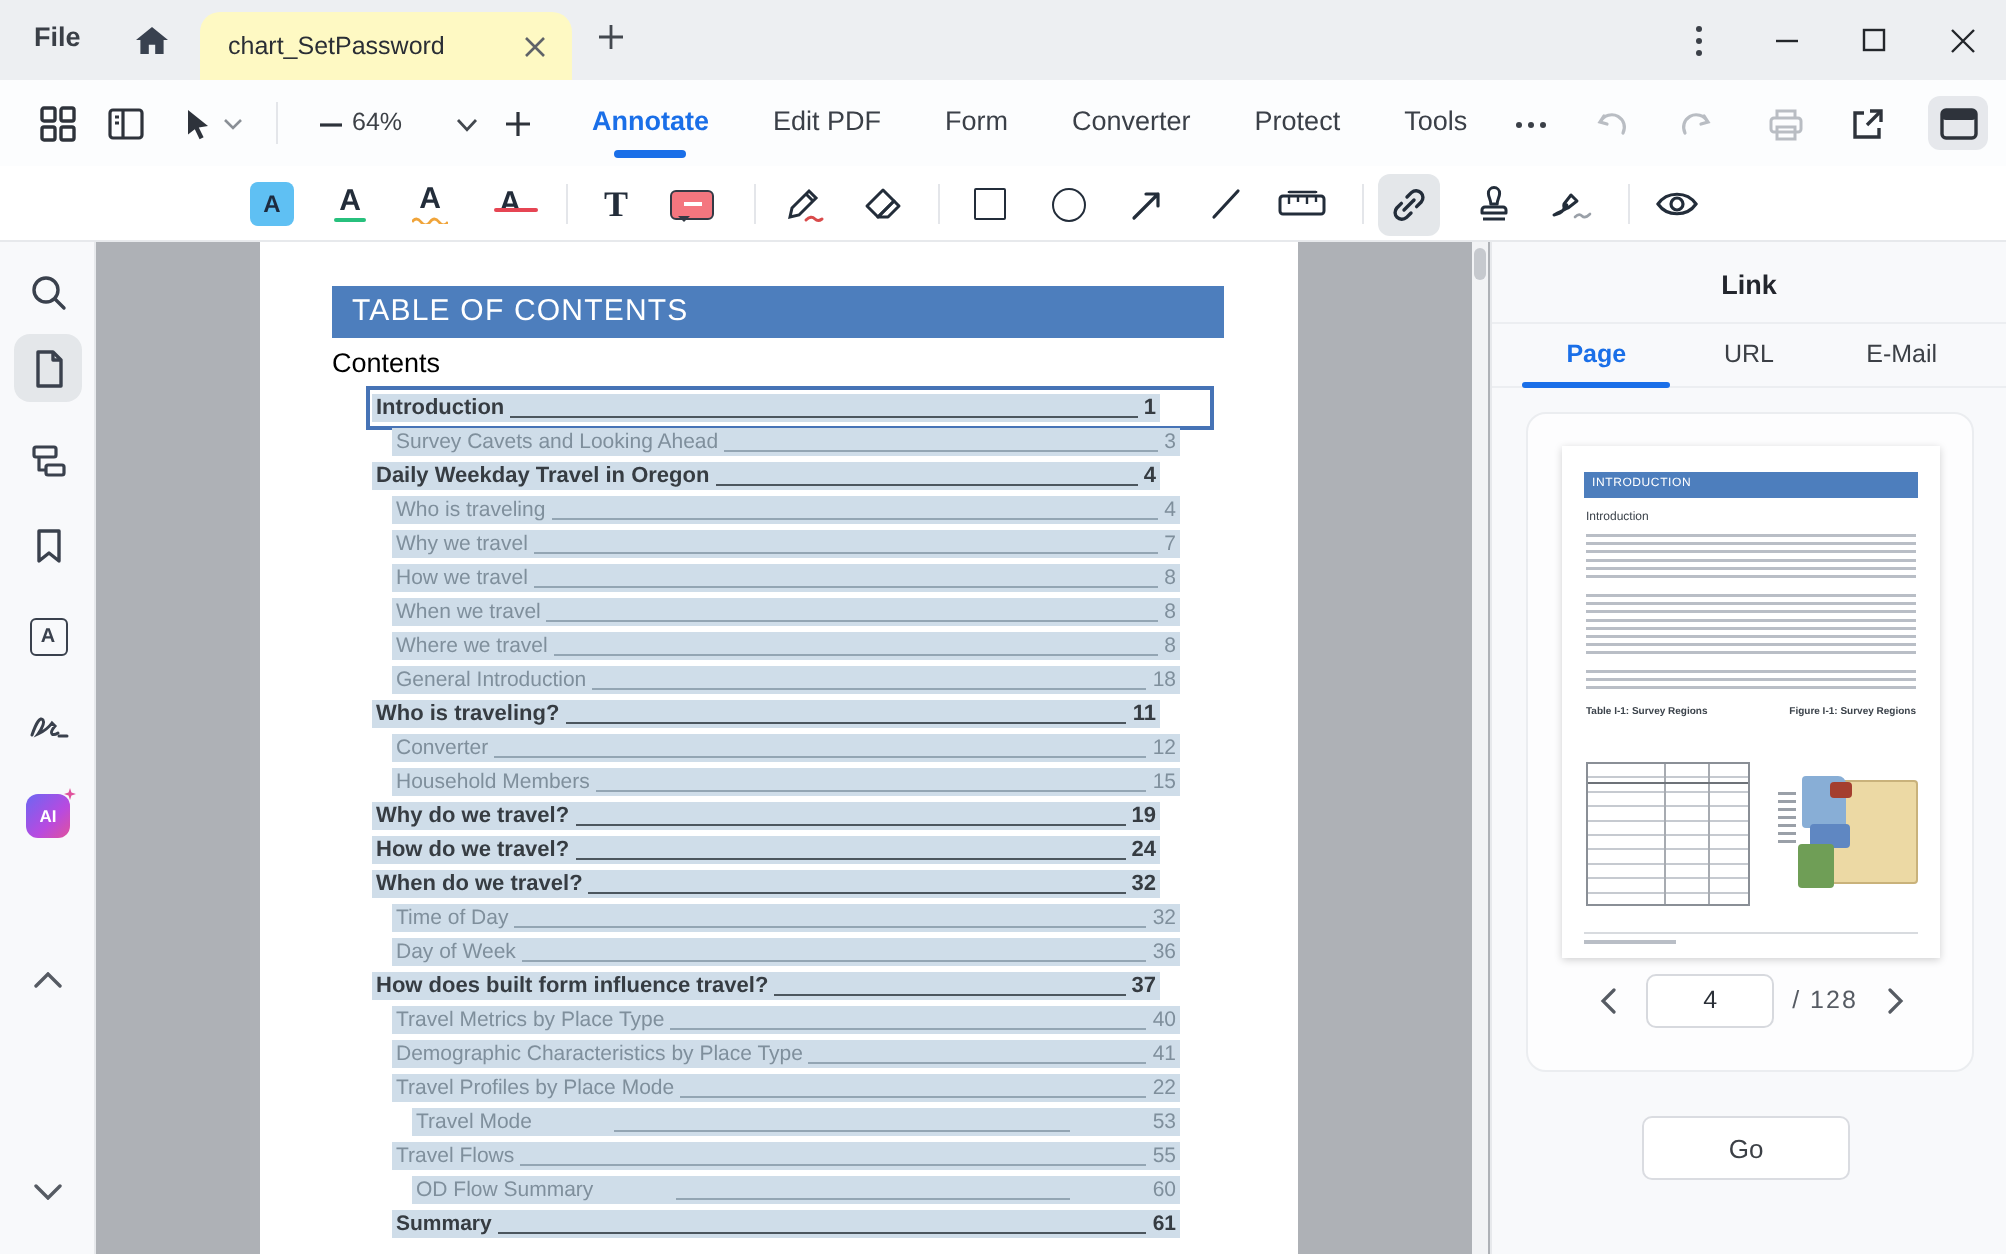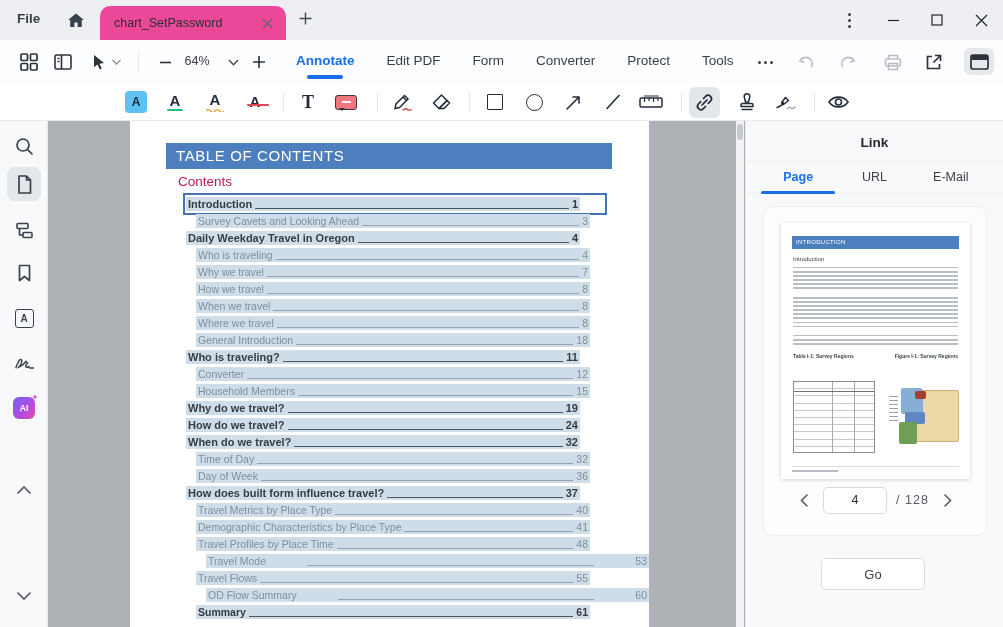--- a/index.html
+++ b/index.html
@@ -4,32 +4,32 @@
 <style>
   * { margin:0; padding:0; box-sizing:border-box; }
   html,body { width:1003px; height:627px; overflow:hidden; }
   body { font-family:"Liberation Sans", sans-serif; position:relative; background:#edeff2; color:#2b3038; }
   svg { display:block; }
 
   
   .titlebar { position:absolute; left:0; top:0; width:1003px; height:40px; background:#edeff2; }
   .file-menu { position:absolute; left:17px; top:11px; font-size:13.5px; font-weight:700; color:#3a3f47; }
   .home-btn { position:absolute; left:64px; top:9px; width:24px; height:24px; }
-  .doc-tab { position:absolute; left:100px; top:6px; width:186px; height:34px; background:#ec4899; border-radius:10px 10px 0 0; display:flex; align-items:center; padding:0 10px 0 14px; }
+  .doc-tab { position:absolute; left:100px; top:6px; width:186px; height:34px; background:#fef9c3; border-radius:10px 10px 0 0; display:flex; align-items:center; padding:0 10px 0 14px; }
   .doc-tab .t-title { flex:1; font-size:12.5px; color:#2a2e35; white-space:nowrap; overflow:hidden; }
   .tab-close { width:18px; height:18px; display:flex; align-items:center; justify-content:center; }
   .newtab { position:absolute; left:298px; top:11px; width:18px; height:18px; }
   .win-controls { position:absolute; right:0; top:0; height:40px; display:flex; align-items:center; }
   .win-btn { width:44px; height:40px; display:flex; align-items:center; justify-content:center; }
 
   
   .toolbar { position:absolute; left:0; top:40px; width:1003px; height:43px; background:#fcfdfe; }
   .tb { position:absolute; top:9px; width:26px; height:26px; display:flex; align-items:center; justify-content:center; }
   .vsep { position:absolute; top:11px; width:1px; height:21px; background:#e4e6ea; }
-  .zoom-pct { position:absolute; left:176px; top:0; width:42px; height:43px; line-height:43px; text-align:center; font-size:12.5px; color:#3c4046; }
+  .zoom-pct { position:absolute; left:176px; top:0; width:42px; height:43px; line-height:43px; text-align:left; font-size:12.5px; color:#3c4046; }
   .menu-tabs { position:absolute; left:296px; top:0; height:43px; display:flex; gap:32px; }
   .menu-tab { position:relative; line-height:42px; font-size:13.5px; color:#3b4048; cursor:default; }
   .menu-tab.active { color:#1a6fe8; font-weight:700; }
   .menu-tab.active::after { content:""; position:absolute; left:50%; transform:translateX(-50%); bottom:4px; width:36px; height:4px; border-radius:2px; background:#1a6fe8; }
   .dots3 { display:flex; gap:3px; }
   .dots3 i { width:3px; height:3px; border-radius:50%; background:#3b4048; }
   .reader-btn { position:absolute; left:964px; top:8px; width:30px; height:27px; background:#e6e8ec; border-radius:6px; display:flex; align-items:center; justify-content:center; }
 
   
   .annotbar { position:absolute; left:0; top:83px; width:1003px; height:38px; background:#ffffff; border-bottom:1px solid #e7e9ec; }
@@ -55,27 +55,27 @@
   .sb-i { position:absolute; left:7px; width:34px; height:34px; display:flex; align-items:center; justify-content:center; border-radius:8px; }
   .sb-i.active { background:#e4e7ea; }
   .a-field { width:19px; height:19px; border:1.7px solid #3a414d; border-radius:3px; display:flex; align-items:center; justify-content:center; font-size:10px; font-weight:700; color:#3a414d; }
   .ai-badge { width:22px; height:22px; border-radius:6px; background:linear-gradient(135deg,#6d66f2,#b84ae0 60%,#e0529c); color:#fff; font-size:8.5px; font-weight:700; display:flex; align-items:center; justify-content:center; position:relative; }
   .ai-badge::after { content:""; position:absolute; right:-3px; top:-3px; width:6px; height:6px; background:#e0529c; clip-path:polygon(50% 0,62% 38%,100% 50%,62% 62%,50% 100%,38% 62%,0 50%,38% 38%); }
 
   
   .viewer { position:absolute; left:48px; top:121px; width:697px; height:506px; background:#aeb1b6; }
   .pdf-page { position:absolute; left:82px; top:0; width:519px; height:506px; background:#ffffff; }
   .toc-banner { margin:22px 37px 0 36px; height:26px; background:#4d7ebd; color:#ffffff; font-size:15px; letter-spacing:.6px; line-height:26px; padding-left:10px; }
-  .toc-head { margin:5px 0 8px 48px; font-size:13.5px; color:#be185d; }
+  .toc-head { margin:5px 0 8px 36px; font-size:13.5px; color:#000000; }
   .toc-list { margin-top:0; }
   .toc-row { height:14px; margin-bottom:3px; position:relative; }
   .toc-row .hl { position:relative; height:14px; background:#cfdde9; display:flex; align-items:center; font-size:10.5px; }
   .toc-row.lv1 .hl { margin-left:56px; margin-right:69px; color:#363c42; font-weight:700; font-size:11px; }
   .toc-row.lv2 .hl { margin-left:66px; margin-right:59px; color:#7f8f9c; }
-  .toc-row.lv3 .hl { margin-left:76px; color:#7f8f9c;gap:38px; }
+  .toc-row.lv3 .hl { margin-left:76px; margin-right:59px; color:#7f8f9c;gap:38px; }
   .toc-row.bold .hl { color:#363c42; font-weight:700; }
   .toc-row .lab { padding-left:2px; white-space:nowrap; }
   .toc-row .lead { flex:1; margin:0 3px; border-bottom:1px solid #93a5b3; height:9px; }
   .toc-row.lv1 .lead { border-bottom-color:#4c565e; }
   .toc-row.bold .lead { border-bottom-color:#4c565e; }
   .toc-row .pg { padding-right:2px; }
   .selbox { position:absolute; left:-3px; top:-4px; bottom:-4px; right:-27px; border:2px solid #4673b6; }
   .vscroll { position:absolute; left:688px; top:0; width:8px; height:506px; background:#f2f3f5; }
   .vscroll .thumb { position:absolute; left:1px; top:3px; width:6px; height:16px; border-radius:3px; background:#c6c9ce; }
 
@@ -628,23 +628,23 @@
         </div>
         <div class="toc-row lv2">
           <div class="hl">
             <span class="lab">Demographic Characteristics by Place Type</span>
             <span class="lead"></span>
             <span class="pg">41</span>
           </div>
         </div>
         <div class="toc-row lv2">
           <div class="hl">
-            <span class="lab">Travel Profiles by Place Time</span>
-            <span class="lead"></span>
-            <span class="pg">48</span>
+            <span class="lab">Travel Profiles by Place Mode</span>
+            <span class="lead"></span>
+            <span class="pg">22</span>
           </div>
         </div>
         <div class="toc-row lv3">
           <div class="hl">
             <span class="lab">Travel Mode</span>
             <span class="lead"></span>
             <span class="pg">53</span>
           </div>
         </div>
         <div class="toc-row lv2">

